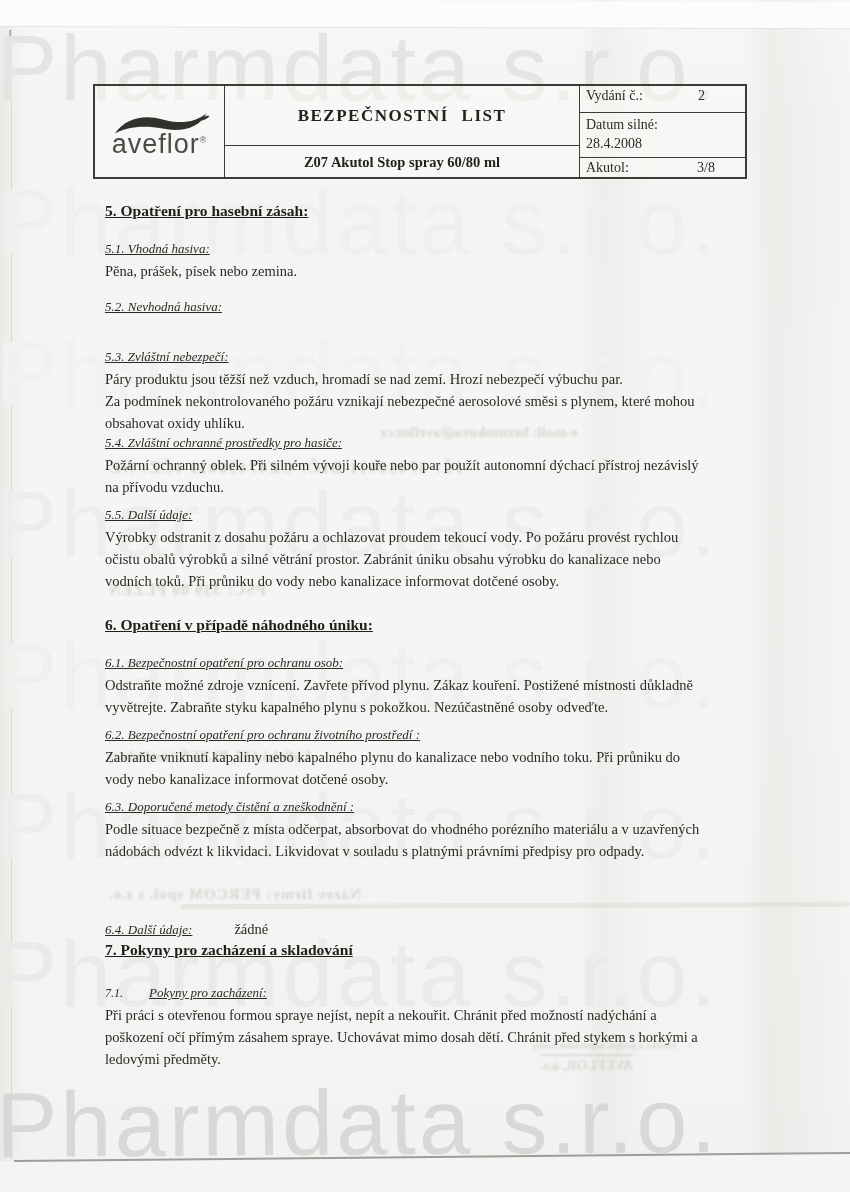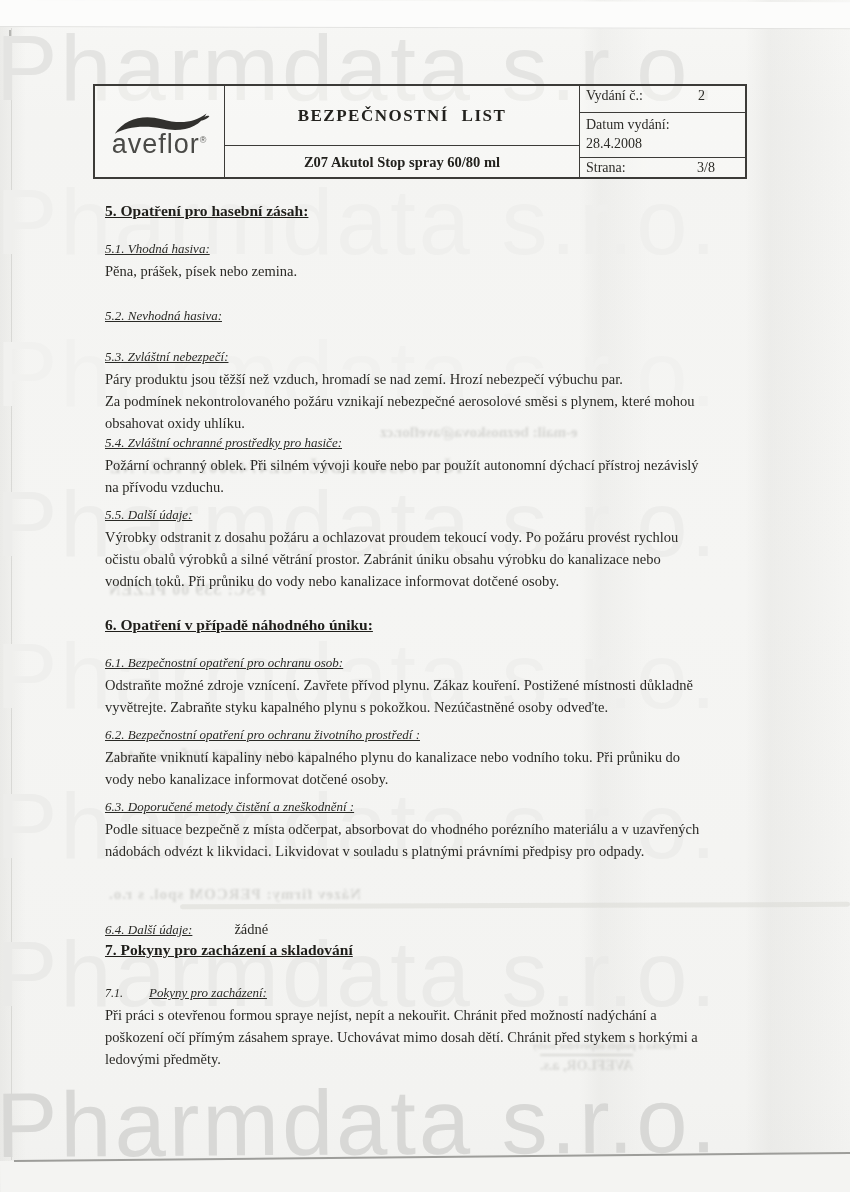--- a/index.html
+++ b/index.html
@@ -113,38 +113,38 @@
     <div class="hdr-mid">
       <div class="hdr-title">BEZPEČNOSTNÍ  LIST</div>
       <div class="hdr-product">Z07 Akutol Stop spray 60/80 ml</div>
     </div>
     <div class="hdr-right">
       <div class="hr-row hr-1">
         <span>Vydání č.:</span>
         <span class="val">2</span>
       </div>
       <div class="hr-row hr-2">
-        <div>Datum vydání:</div>
+        <div>Datum silné:</div>
         <div>28.4.2008</div>
       </div>
       <div class="hr-row hr-3">
-        <span>Strana:</span>
+        <span>Akutol:</span>
         <span class="val">3/8</span>
       </div>
     </div>
   </div>
 
   <div class="sec-h" style="top:202px">5.  Opatření pro hasební zásah:</div>
 
   <div class="sub" style="top:239px">
     <div class="sub-t">5.1. Vhodná hasiva:</div>
     <div class="sub-b">Pěna, prášek, písek nebo zemina.</div>
   </div>
 
-  <div class="sub" style="top:306px">
+  <div class="sub" style="top:297px">
     <div class="sub-t">5.2. Nevhodná hasiva:</div>
   </div>
 
   <div class="sub" style="top:347px">
     <div class="sub-t">5.3.  Zvláštní nebezpečí:</div>
     <div class="sub-b">Páry produktu jsou těžší než vzduch, hromadí se nad zemí.  Hrozí nebezpečí výbuchu par.
 Za podmínek nekontrolovaného požáru vznikají nebezpečné aerosolové směsi s plynem, které mohou
 obsahovat oxidy uhlíku.</div>
   </div>
 

